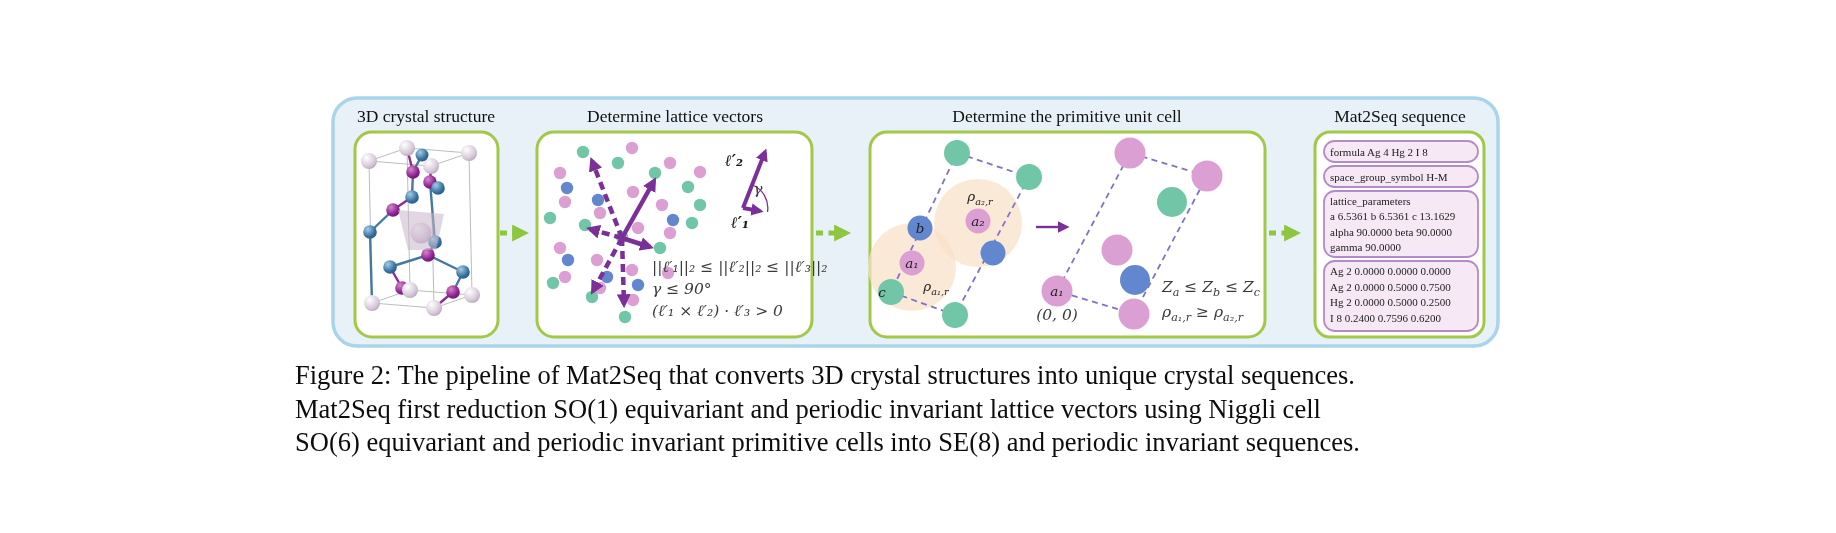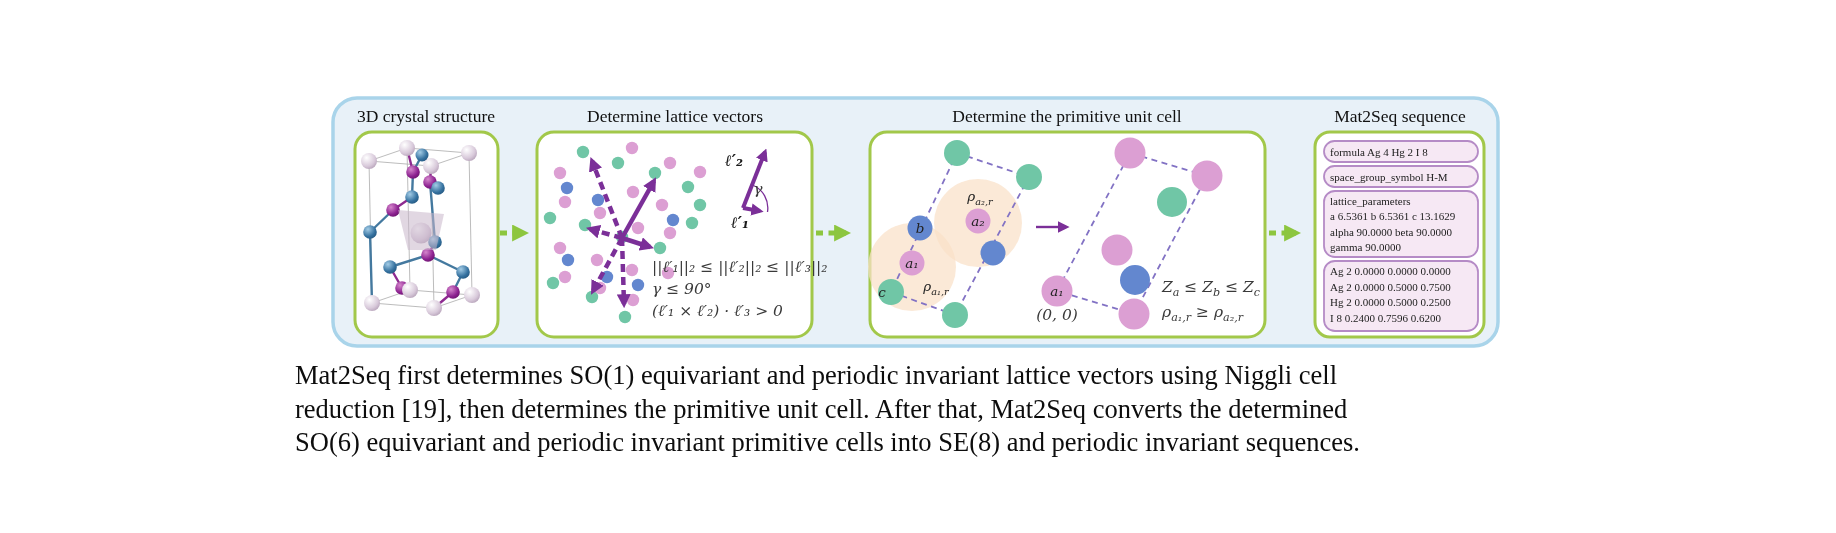--- a/index.html
+++ b/index.html
@@ -227,18 +227,18 @@
 
     <rect x="1324" y="261" width="154" height="70" rx="11" fill="#f6e8f4" stroke="#b58bc6" stroke-width="1.8"></rect>
     <text class="seq-text" x="1330" y="275">Ag 2 0.0000 0.0000 0.0000</text>
     <text class="seq-text" x="1330" y="290.5">Ag 2 0.0000 0.5000 0.7500</text>
     <text class="seq-text" x="1330" y="306">Hg 2 0.0000 0.5000 0.2500</text>
     <text class="seq-text" x="1330" y="321.5">I 8 0.2400 0.7596 0.6200</text>
   </g>
 </svg>
 
 <div id="caption">
-      <div class="cap-line"><span>Mat2Seq first determines </span><span class="it">SO</span><span>(1) equivariant and periodic invariant lattice vectors using Niggli cell</span></div>
-      <div class="cap-line"><span>reduction [19], then determines the primitive unit cell. After that, Mat2Seq converts the determined</span></div>
+      <div class="cap-line"><span>Figure 2: The pipeline of Mat2Seq that converts 3D crystal structures into unique crystal sequences.</span></div>
+      <div class="cap-line"><span>Mat2Seq first reduction </span><span class="it">SO</span><span>(1) equivariant and periodic invariant lattice vectors using Niggli cell</span></div>
       <div class="cap-line"><span class="it">SO</span><span>(6) equivariant and periodic invariant primitive cells into </span><span class="it">SE</span><span>(8) and periodic invariant sequences.</span></div>
     </div>
 
 </div>
 
 </body></html>

